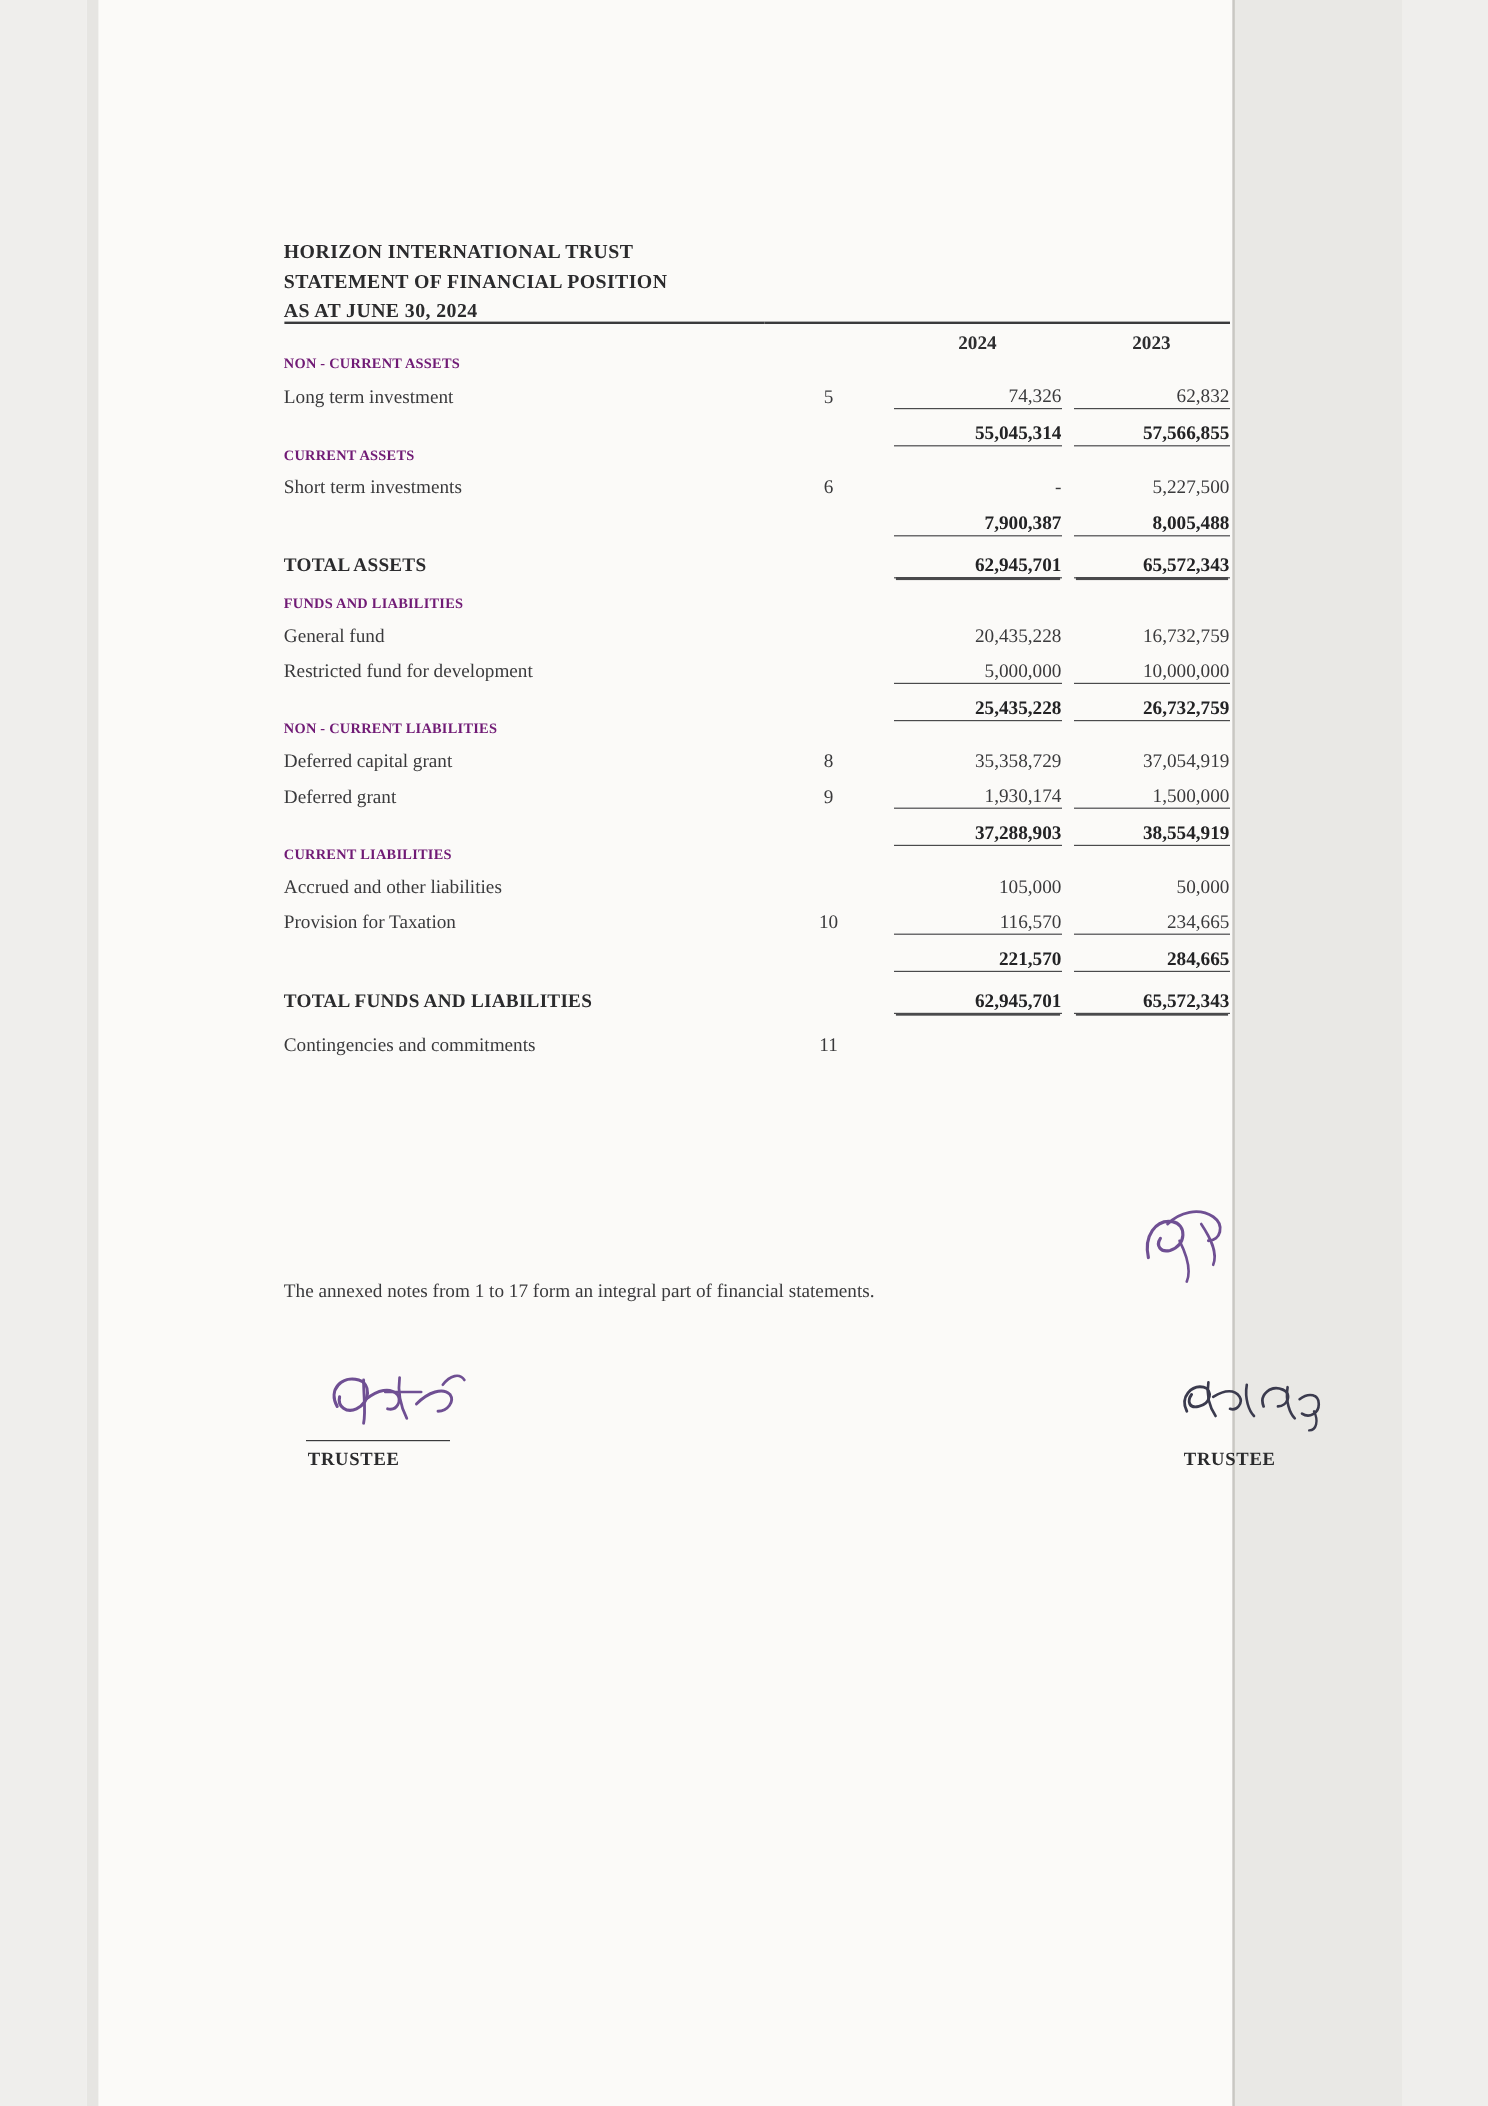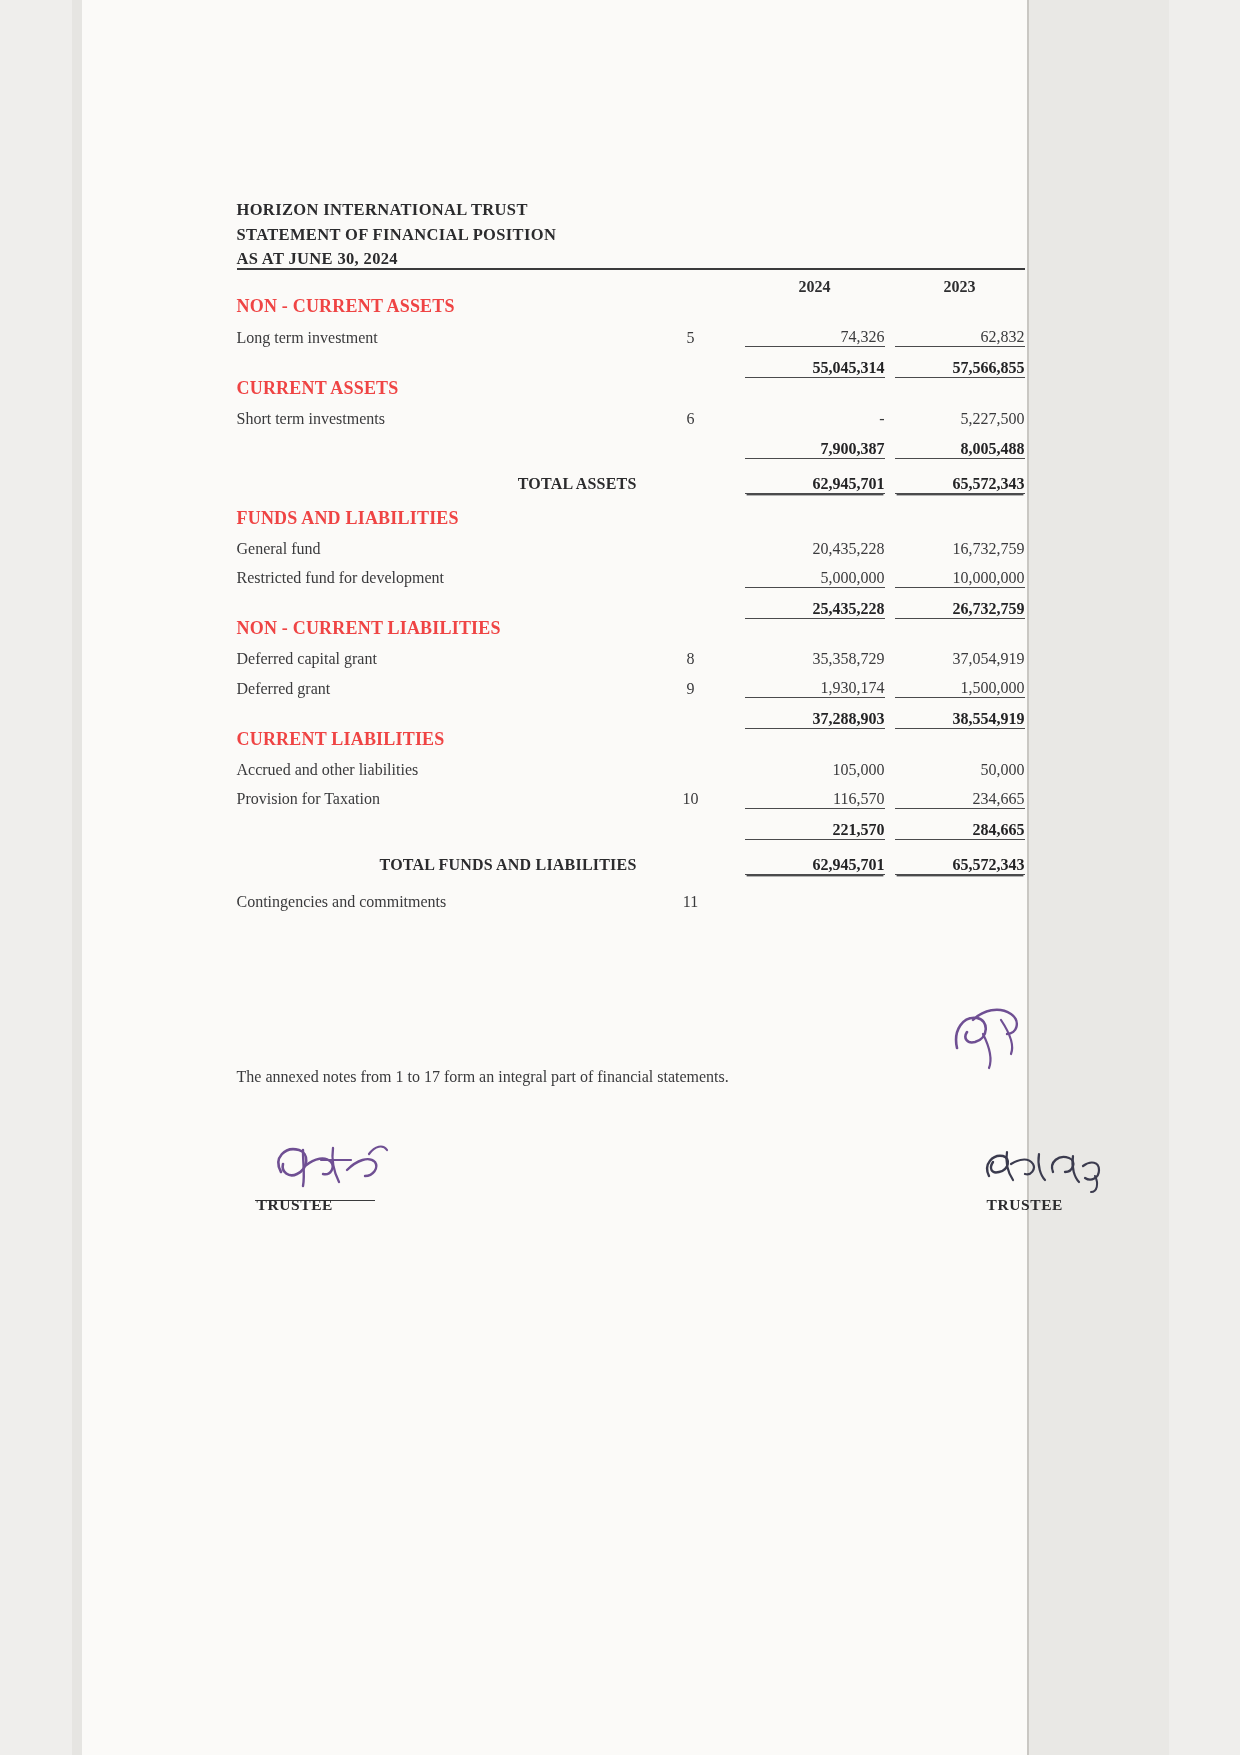--- a/index.html
+++ b/index.html
@@ -116,23 +116,23 @@
   .hdr-underline {
     border-bottom: 2.2px solid #3a3a3c;
   }
 
   .section-row td {
     padding-top: 24px;
     padding-bottom: 6px;
   }
   .section-title {
     font-weight: bold;
-    font-size: 18px;
+    font-size: 12px;
     letter-spacing: 0.2px;
-    color: #ef4444;
+    color: #701a75;
     white-space: nowrap;
   }
 
   .item-row td { height: 29px; }
   .item-label {
     font-size: 16px;
     color: #3a3a3c;
     white-space: nowrap;
     padding-top: 2px;
   }
@@ -160,21 +160,20 @@
     box-shadow: 0 4px 0 -1.6px #4a4a4c;
   }
   .subtotal-row td { height: 30px; padding-top: 2px; margin-top: 24px; }
   .total-row td    { height: 34px; padding-top: 6px; }
   .total-label {
     font-weight: bold;
     font-size: 16px;
     letter-spacing: 0.2px;
     color: #2b2b2d;
     white-space: nowrap;
-    text-align: right;
   }
   .spacer-row td { height: 14px; font-size: 0; line-height: 0; }
   .spacer-row-sm td { height: 7px; font-size: 0; line-height: 0; }
 
   
   .annex-note {
     position: absolute;
     top: 1068px;
     left: 0;
     font-size: 16px;
@@ -197,21 +196,21 @@
     position: absolute;
     top: 70px;
     left: 8px;
     width: 120px;
     height: 0;
     border-bottom: 1.6px solid #3a3a3c;
   }
   .sig-right .sig-line { left: 60px; width: 130px; border-bottom: none; }
   .sig-label {
     position: absolute;
-    top: 66px;
+    top: 78px;
     left: 0;
     width: 220px;
     text-align: center;
     font-weight: bold;
     font-size: 15.5px;
     letter-spacing: 0.6px;
     color: #2b2b2d;
   }
   .sig-left .sig-label  { text-align: left; padding-left: 10px; }
   .sig-right .sig-label { text-align: left; padding-left: 60px; }

